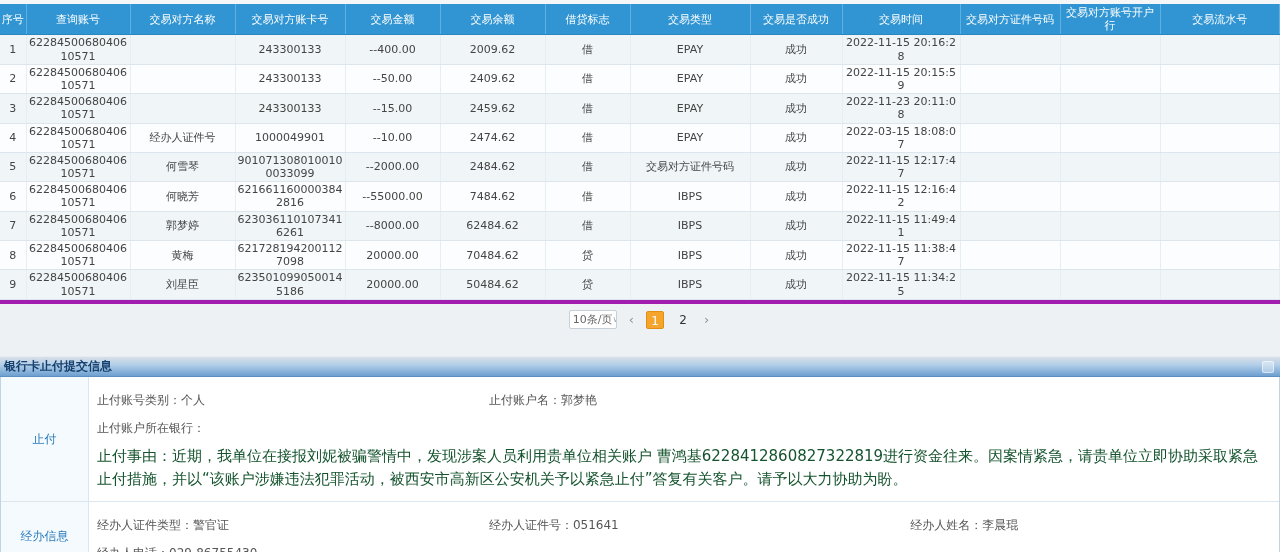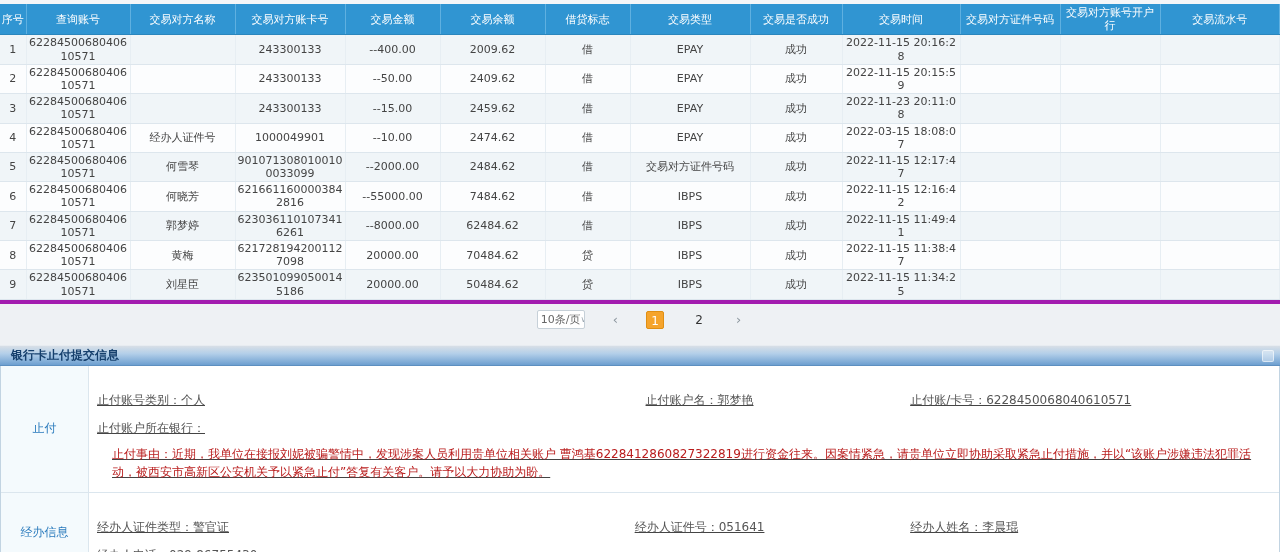--- a/index.html
+++ b/index.html
@@ -21,55 +21,55 @@
   td {
     text-align:center; padding:1px 2px; word-break:break-all; line-height:1.2;
     font-size:11px; color:#444; height:21px;
     border-bottom:1px solid #dde6ed; border-right:1px solid #e7eef3;
   }
   tbody tr:nth-child(odd){ background:#f0f5f8; }
   tbody tr:nth-child(even){ background:#fcfdfe; }
   .tx-wrap { border-bottom:4px solid #a21caf; }
 
   
-  .pager { display:flex; align-items:center; justify-content:center; gap:26px; height:28px; margin-top:2px; }
+  .pager { display:flex; align-items:center; justify-content:center; gap:10px; height:28px; margin-top:2px; }
   .page-size {
     display:inline-flex; align-items:center; width:48px; height:19px; padding:0 3px;
     border:1px solid #c6d0d8; border-radius:2px; background:#fff; color:#666;
     white-space:nowrap; overflow:hidden; font-size:11px; cursor:pointer;
   }
   .page-size .caret { margin-left:auto; color:#9aa6af; font-size:8px; }
   .pg-arrow { color:#8a959d; font-size:13px; cursor:pointer; padding:0 2px; line-height:1; }
   .pg-num { min-width:18px; height:18px; line-height:18px; text-align:center; font-size:12px; color:#333; cursor:pointer; border-radius:2px; }
   .pg-num.active { background:#f5a42c; color:#fff; border:1px solid #e08f13; }
 
   
   .section-bar {
     height:21px; display:flex; align-items:center; position:relative;
-    padding-left:11px; margin-top:11px;
+    padding-left:4px; margin-top:22px;
     background:linear-gradient(180deg,#d8dfe6 0%,#b3cfe9 40%,#6d9fd0 100%);
     border-top:1px solid #e7ecf1; border-bottom:1px solid #5d8fc0;
     font-size:12px; font-weight:bold; color:#16406d;text-align:right;
   }
   .collapse-box {
     position:absolute; right:6px; top:4px; width:12px; height:12px;
     background:rgba(255,255,255,0.35); border:1px solid rgba(255,255,255,0.55); border-radius:2px; cursor:pointer;
   }
   .panel { background:#fff; border:1px solid #c2d4e2; border-top:none; }
   .group { display:flex; border-bottom:1px solid #dbe6ee; }
   .group:last-child { border-bottom:none; }
   .group-label {
     flex:0 0 88px; display:flex; align-items:center; justify-content:center;
     color:#2b7bbd; font-size:12px; background:#f4fafd; border-right:1px solid #dbe6ee;
   }
-  .group-content { flex:1; padding:20px 12px 4px 8px;text-decoration:underline; }
+  .group-content { flex:1; padding:9px 12px 4px 8px; }
   .field-row { display:flex; padding:6px 0 5px 0; }
   .field { font-size:12px; color:#555; }
-  .f1 { width:33.5%; } .f2 { width:36%;text-align:center; } .f3 { flex:1; }
-  .reason { font-size:12px; color:#b91c1c; line-height:1.55; padding:3px 0 6px 0;margin-left:15px; }
+  .f1 { width:33.5%; } .f2 { width:36%; } .f3 { flex:1; }
+  .reason { font-size:15px; color:#14532d; line-height:1.55; padding:3px 0 6px 0; }
 </style>
 </head>
 <body>
 
 <div class="top-strip"></div>
 
 <div class="tx-wrap">
   <table class="tx">
     <colgroup>
       <col style="width:26px">
@@ -258,21 +258,20 @@
   <span>银行卡止付提交信息</span>
   <span class="collapse-box"></span>
 </div>
 <div class="panel">
   <div class="group">
     <div class="group-label">止付</div>
     <div class="group-content">
       <div class="field-row">
         <span class="field f1">止付账号类别：个人</span>
         <span class="field f2">止付账户名：郭梦艳</span>
-        <span class="field f3">止付账/卡号：6228450068040610571</span>
       </div>
       <div class="field-row">
         <span class="field f1">止付账户所在银行：</span>
       </div>
       <div class="reason">止付事由：近期，我单位在接报刘妮被骗警情中，发现涉案人员利用贵单位相关账户 曹鸿基6228412860827322819进行资金往来。因案情紧急，请贵单位立即协助采取紧急止付措施，并以“该账户涉嫌违法犯罪活动，被西安市高新区公安机关予以紧急止付”答复有关客户。请予以大力协助为盼。</div>
     </div>
   </div>
   <div class="group">
     <div class="group-label">经办信息</div>
     <div class="group-content">

